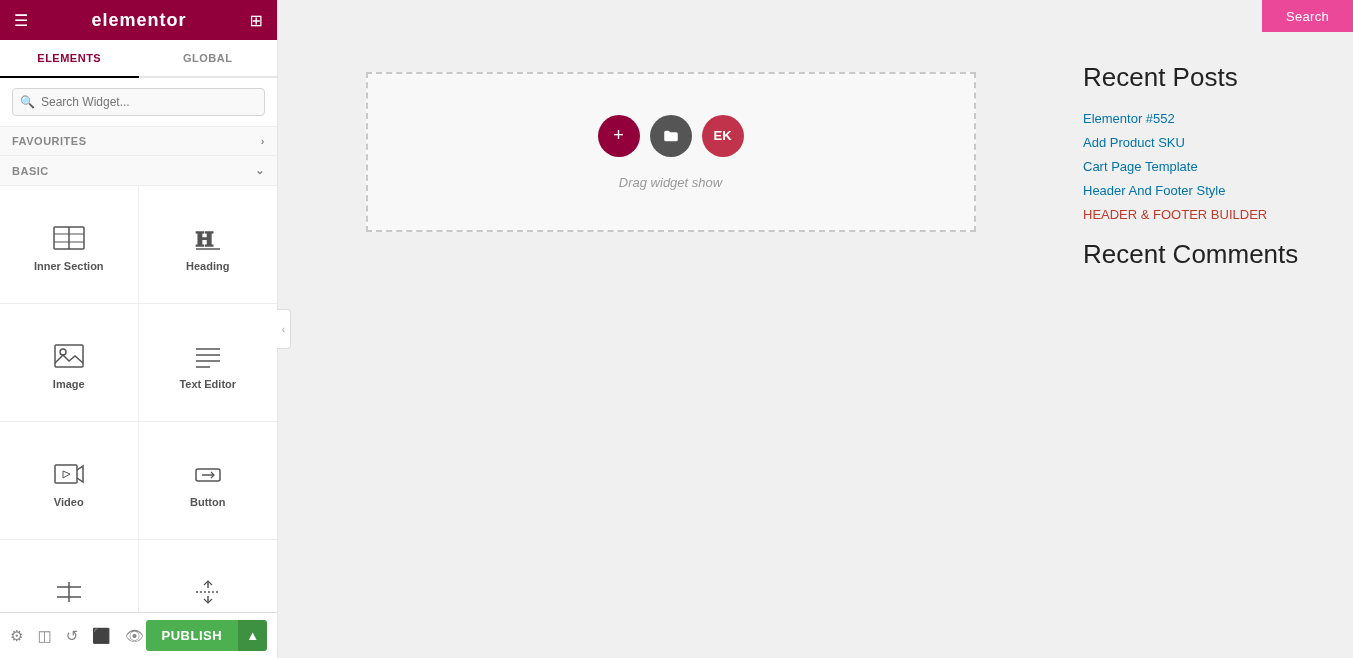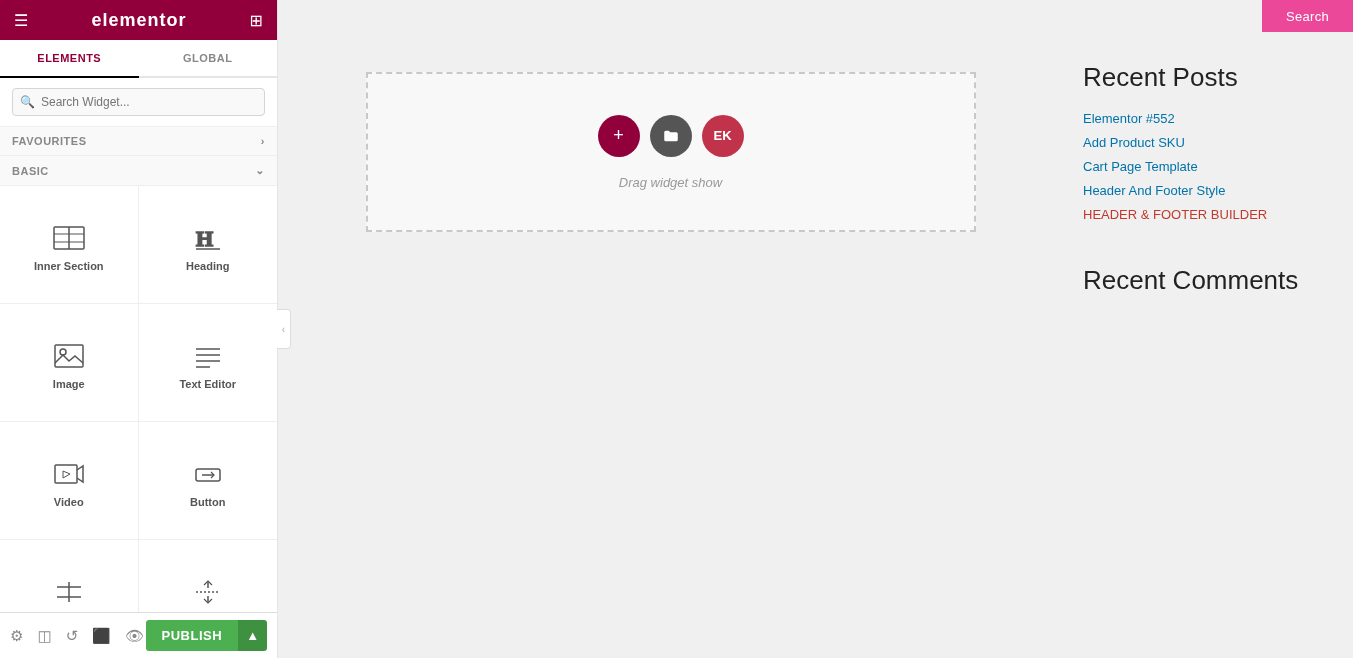--- a/index.html
+++ b/index.html
@@ -324,21 +324,21 @@
     .recent-posts-title {
       font-size: 26px;
       font-weight: normal;
       color: #222;
       margin-bottom: 16px;
       line-height: 1.2;
     }
 
     .recent-posts-links {
       list-style: none;
-      margin-bottom: 42px;
+      margin-bottom: 16px;
     }
 
     .recent-posts-links li {
       margin-bottom: 6px;
     }
 
     .recent-posts-links a {
       color: #0073aa;
       font-size: 13px;
       text-decoration: none;

